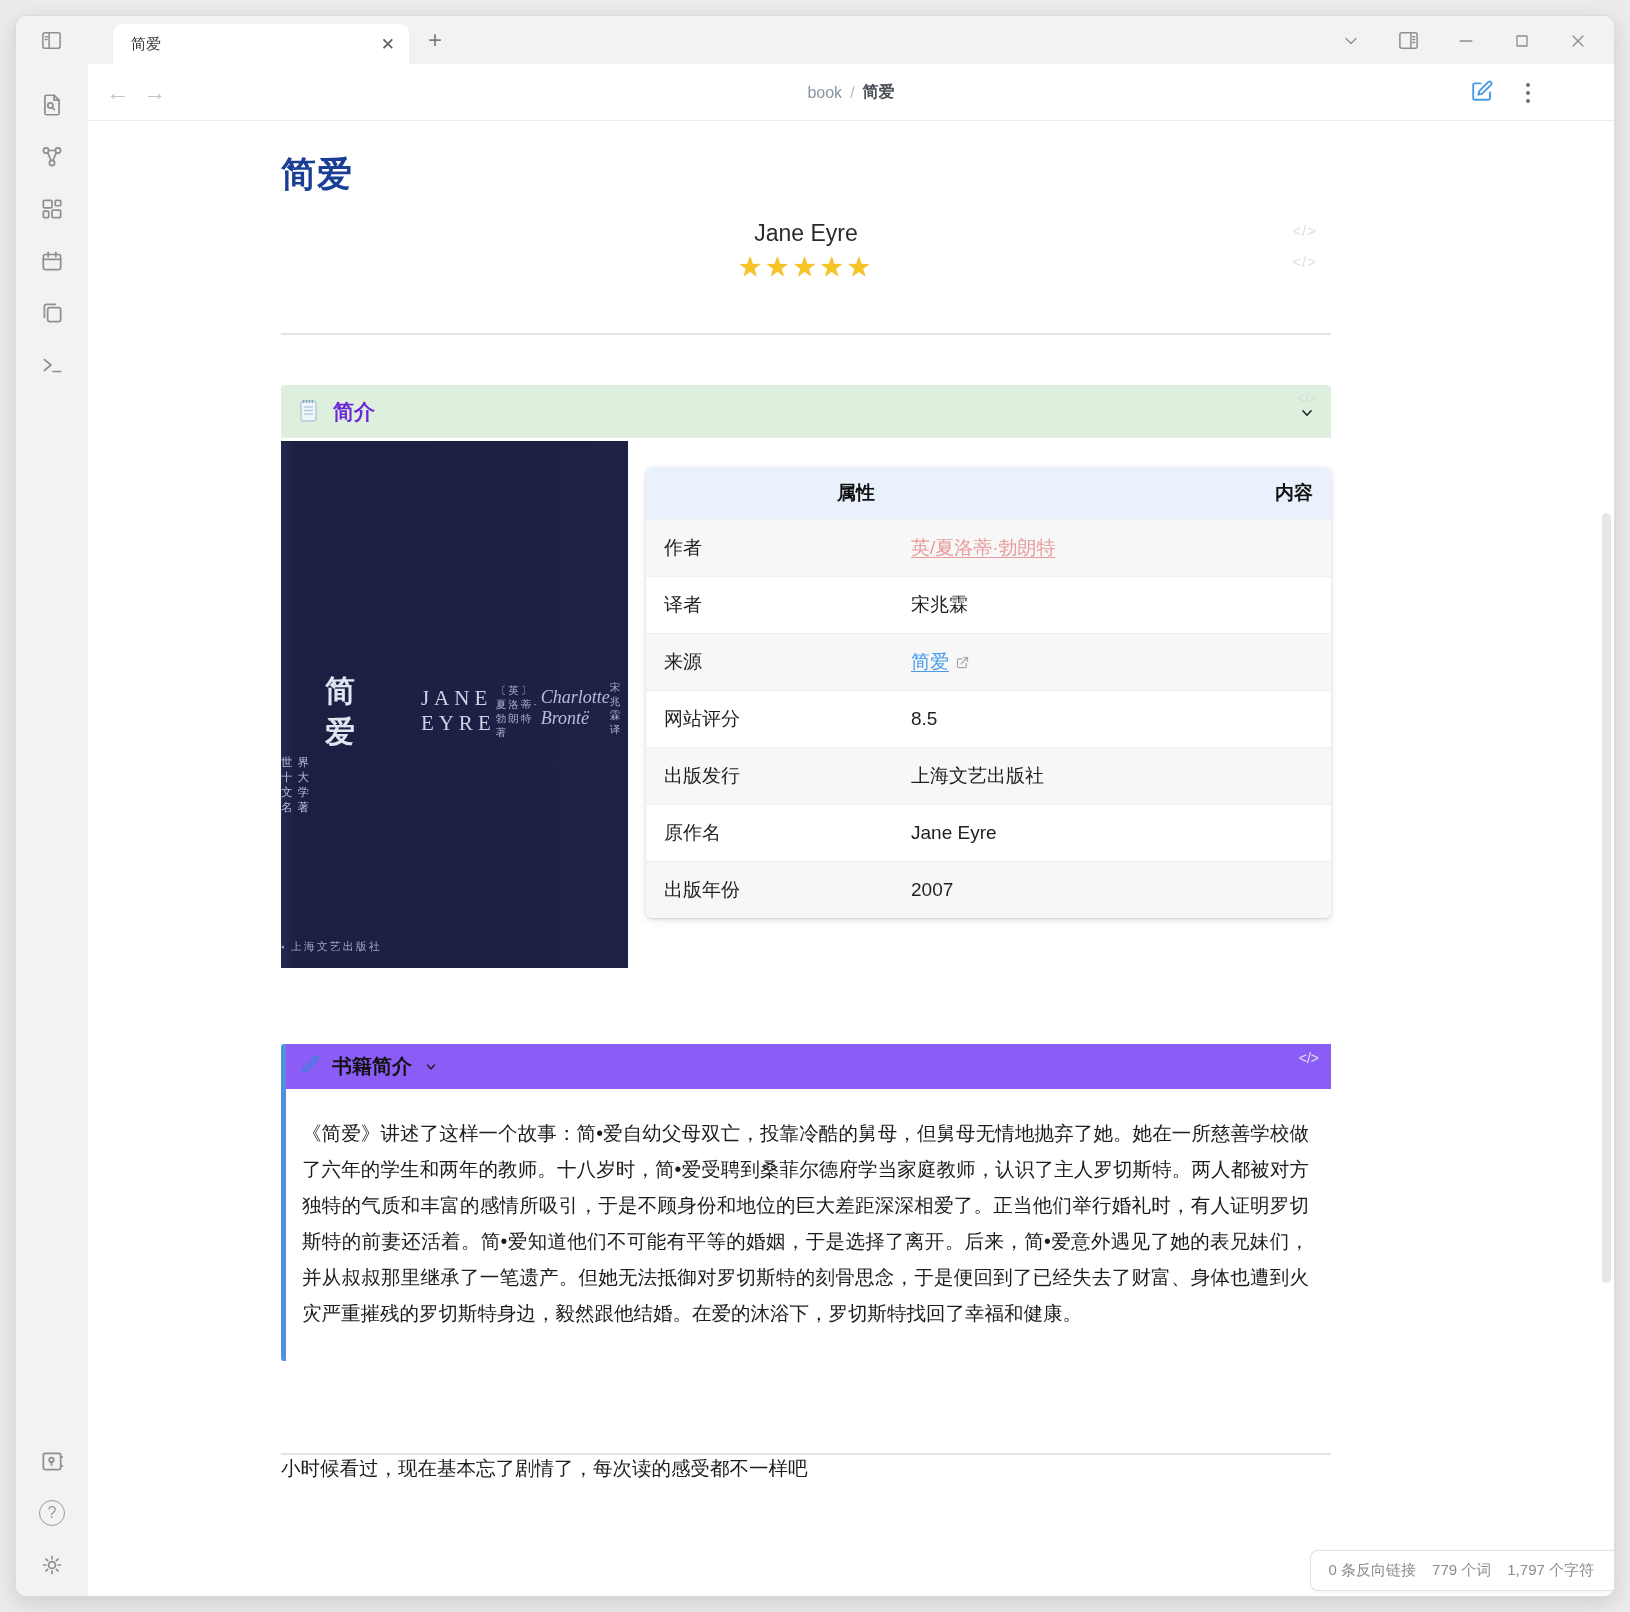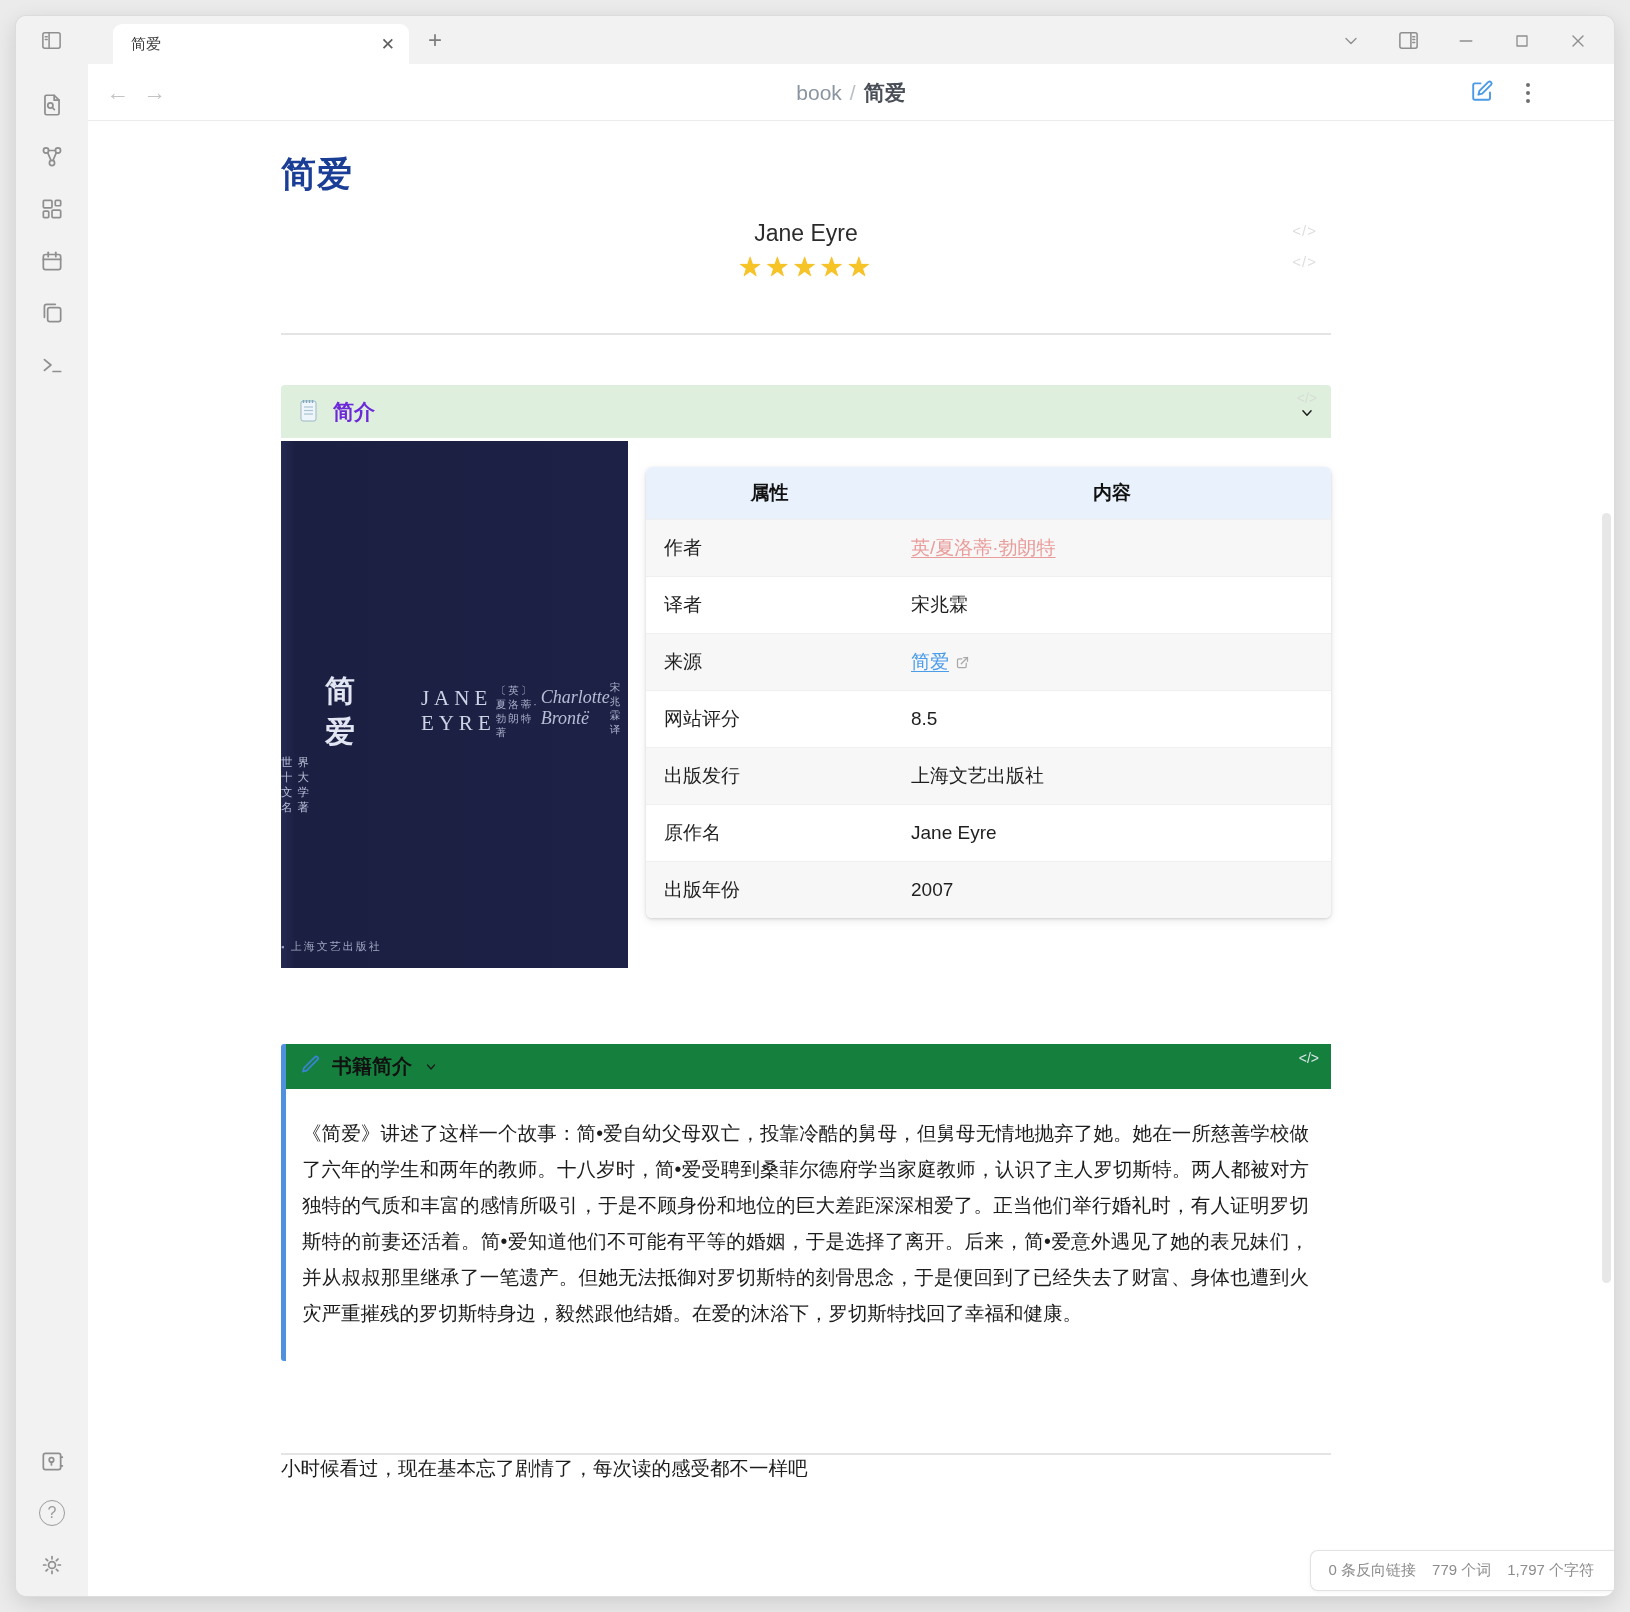--- a/index.html
+++ b/index.html
@@ -45,21 +45,21 @@
   .help-circle {
     width: 26px; height: 26px; border: 1.7px solid #9b9b9b; border-radius: 50%;
     color: #9b9b9b; font-size: 16px; display: flex; align-items: center; justify-content: center;
     margin-bottom: 26px; cursor: pointer;
   }
   .main { flex: 1; background: #ffffff; position: relative; display: flex; flex-direction: column; min-width: 0; }
   
   .navheader { position: relative; height: 57px; flex: 0 0 57px; border-bottom: 1px solid #ececec; }
   .nav-arrows { position: absolute; left: 18px; top: 14px; display: flex; gap: 14px; }
   .nav-arrows .arr { font-size: 23px; color: #c3c3c3; cursor: pointer; line-height: 28px; }
-  .breadcrumb { position: absolute; left: 0; right: 0; top: 0; height: 57px; display: flex; align-items: center; justify-content: center; gap: 8px; font-size: 21px; }
+  .breadcrumb { position: absolute; left: 0; right: 0; top: 0; height: 57px; display: flex; align-items: center; justify-content: center; gap: 8px; font-size: 16px; }
   .bc-parent { color: #8b95a1; cursor: pointer; }
   .bc-sep { color: #b9bec5; }
   .bc-current { color: #4a4f57; font-weight: bold; }
   .nav-actions { position: absolute; right: 82px; top: 15px; display: flex; gap: 30px; align-items: center; }
   .dots { display: flex; flex-direction: column; gap: 4px; cursor: pointer; padding: 2px; }
   .dots i { width: 4px; height: 4px; border-radius: 50%; background: #6f6f6f; }
   
   .scroll { flex: 1; position: relative; overflow: hidden; }
   .content { width: 1050px; margin-left: 193px; padding-top: 30px; }
   .page-title { font-size: 35px; font-weight: bold; color: #1a3e96; letter-spacing: 1px; }
@@ -96,33 +96,33 @@
   .cover .pub::before { content: "▪ "; font-size: 9px; }
   
   .table-wrap {
     flex: 1; margin-top: 26px; align-self: flex-start;
     border-radius: 6px; overflow: hidden;
     box-shadow: 0 1px 3px rgba(0,0,0,.14), 0 3px 10px rgba(0,0,0,.08);
     background: #fff;
   }
   table.info { width: 100%; border-collapse: collapse; font-size: 19px; }
   table.info th {
-    background: #e9f2fc; text-align: center; font-weight: bold; color: #111;
+    background: #e9f2fc; text-align: right; font-weight: bold; color: #111;
     padding: 13px 18px;
   }
   table.info th:first-child { width: 247px; }
   table.info td { padding: 15px 18px; border-top: 1px solid #efefef; color: #1f1f1f; }
   table.info tr.alt td { background: #f7f7f8; }
   a.link-pink { color: #e99c99; text-decoration: underline; text-underline-offset: 3px; cursor: pointer; }
   a.link-blue { color: #4b9ce9; text-decoration: underline; text-underline-offset: 3px; cursor: pointer; }
   .ext-ic { display: inline-block; vertical-align: -2px; margin-left: 6px; }
   
   .callout-blue { margin-top: 76px; border-left: 5px solid #5190dd; border-radius: 3px; position: relative; }
   .cb-header {
-    background: #15803d; height: 45px; display: flex; align-items: center; gap: 11px;
+    background: #8b5cf6; height: 45px; display: flex; align-items: center; gap: 11px;
     padding: 0 14px; position: relative; text-align: center;
   }
   .cb-header .c-title { font-size: 20px; font-weight: bold; color: #111; }
   .cb-code { position: absolute; right: 12px; top: 6px; color: #dfe5ec; font-size: 14px; }
   .cb-body { background: #fff; padding: 26px 22px 30px 16px; }
   .cb-body p { font-size: 19.5px; line-height: 36px; color: #1c1c1c; text-align: justify; }
   
   hr.rule2 { border: none; border-top: 2px solid #e4e4e4; margin-top: 92px; }
   .comments-title { margin-top: 42px; font-size: 28px; font-weight: bold; color: #1464c4; }
   .comment-text { font-size: 19.5px; color: #1c1c1c; }

